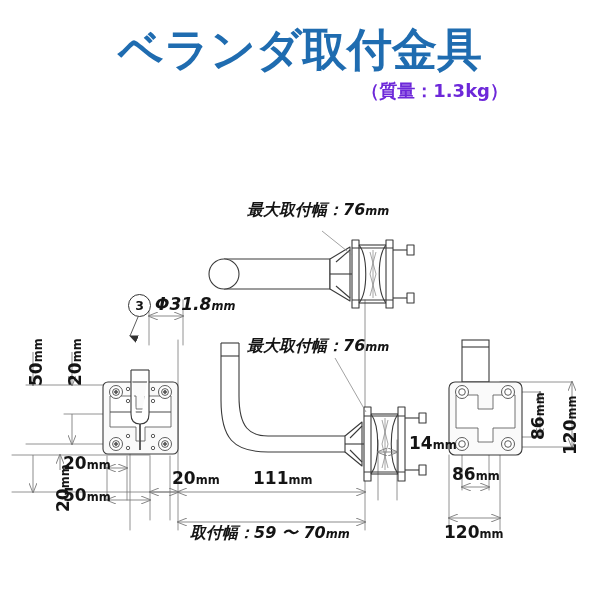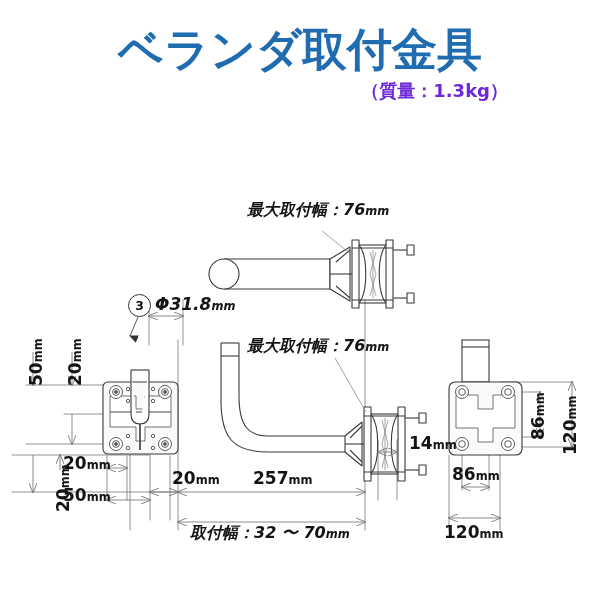--- a/index.html
+++ b/index.html
@@ -338,25 +338,25 @@
   <div class="lbl dim rot" style="left:67px; top:386px;"><span>20</span><span class="u">mm</span></div>
 
   <div class="lbl dim rot" style="left:55px; top:512px;"><span>20</span><span class="u">mm</span></div>
 
   <div class="lbl dim" style="left:63px; top:455px;"><span>20</span><span class="u">mm</span></div>
 
   <div class="lbl dim" style="left:63px; top:487px;"><span>50</span><span class="u">mm</span></div>
 
   <div class="lbl dim" style="left:172px; top:470px;"><span>20</span><span class="u">mm</span></div>
 
-  <div class="lbl dim" style="left:253px; top:470px;"><span>257</span><span class="u">mm</span></div>
+  <div class="lbl dim" style="left:253px; top:470px;"><span>111</span><span class="u">mm</span></div>
 
   <div class="lbl dim" style="left:409px; top:435px;"><span>14</span><span class="u">mm</span></div>
 
-  <div class="lbl jp" style="left:190px; top:525px;"><span>取付幅：32 〜 70</span><span class="u">mm</span></div>
+  <div class="lbl jp" style="left:190px; top:525px;"><span>取付幅：59 〜 70</span><span class="u">mm</span></div>
 
   <div class="lbl dim rot" style="left:530px; top:440px;"><span>86</span><span class="u">mm</span></div>
 
   <div class="lbl dim rot" style="left:562px; top:455px;"><span>120</span><span class="u">mm</span></div>
 
   <div class="lbl dim" style="left:452px; top:466px;"><span>86</span><span class="u">mm</span></div>
 
   <div class="lbl dim" style="left:444px; top:524px;"><span>120</span><span class="u">mm</span></div>
 
 </div>

